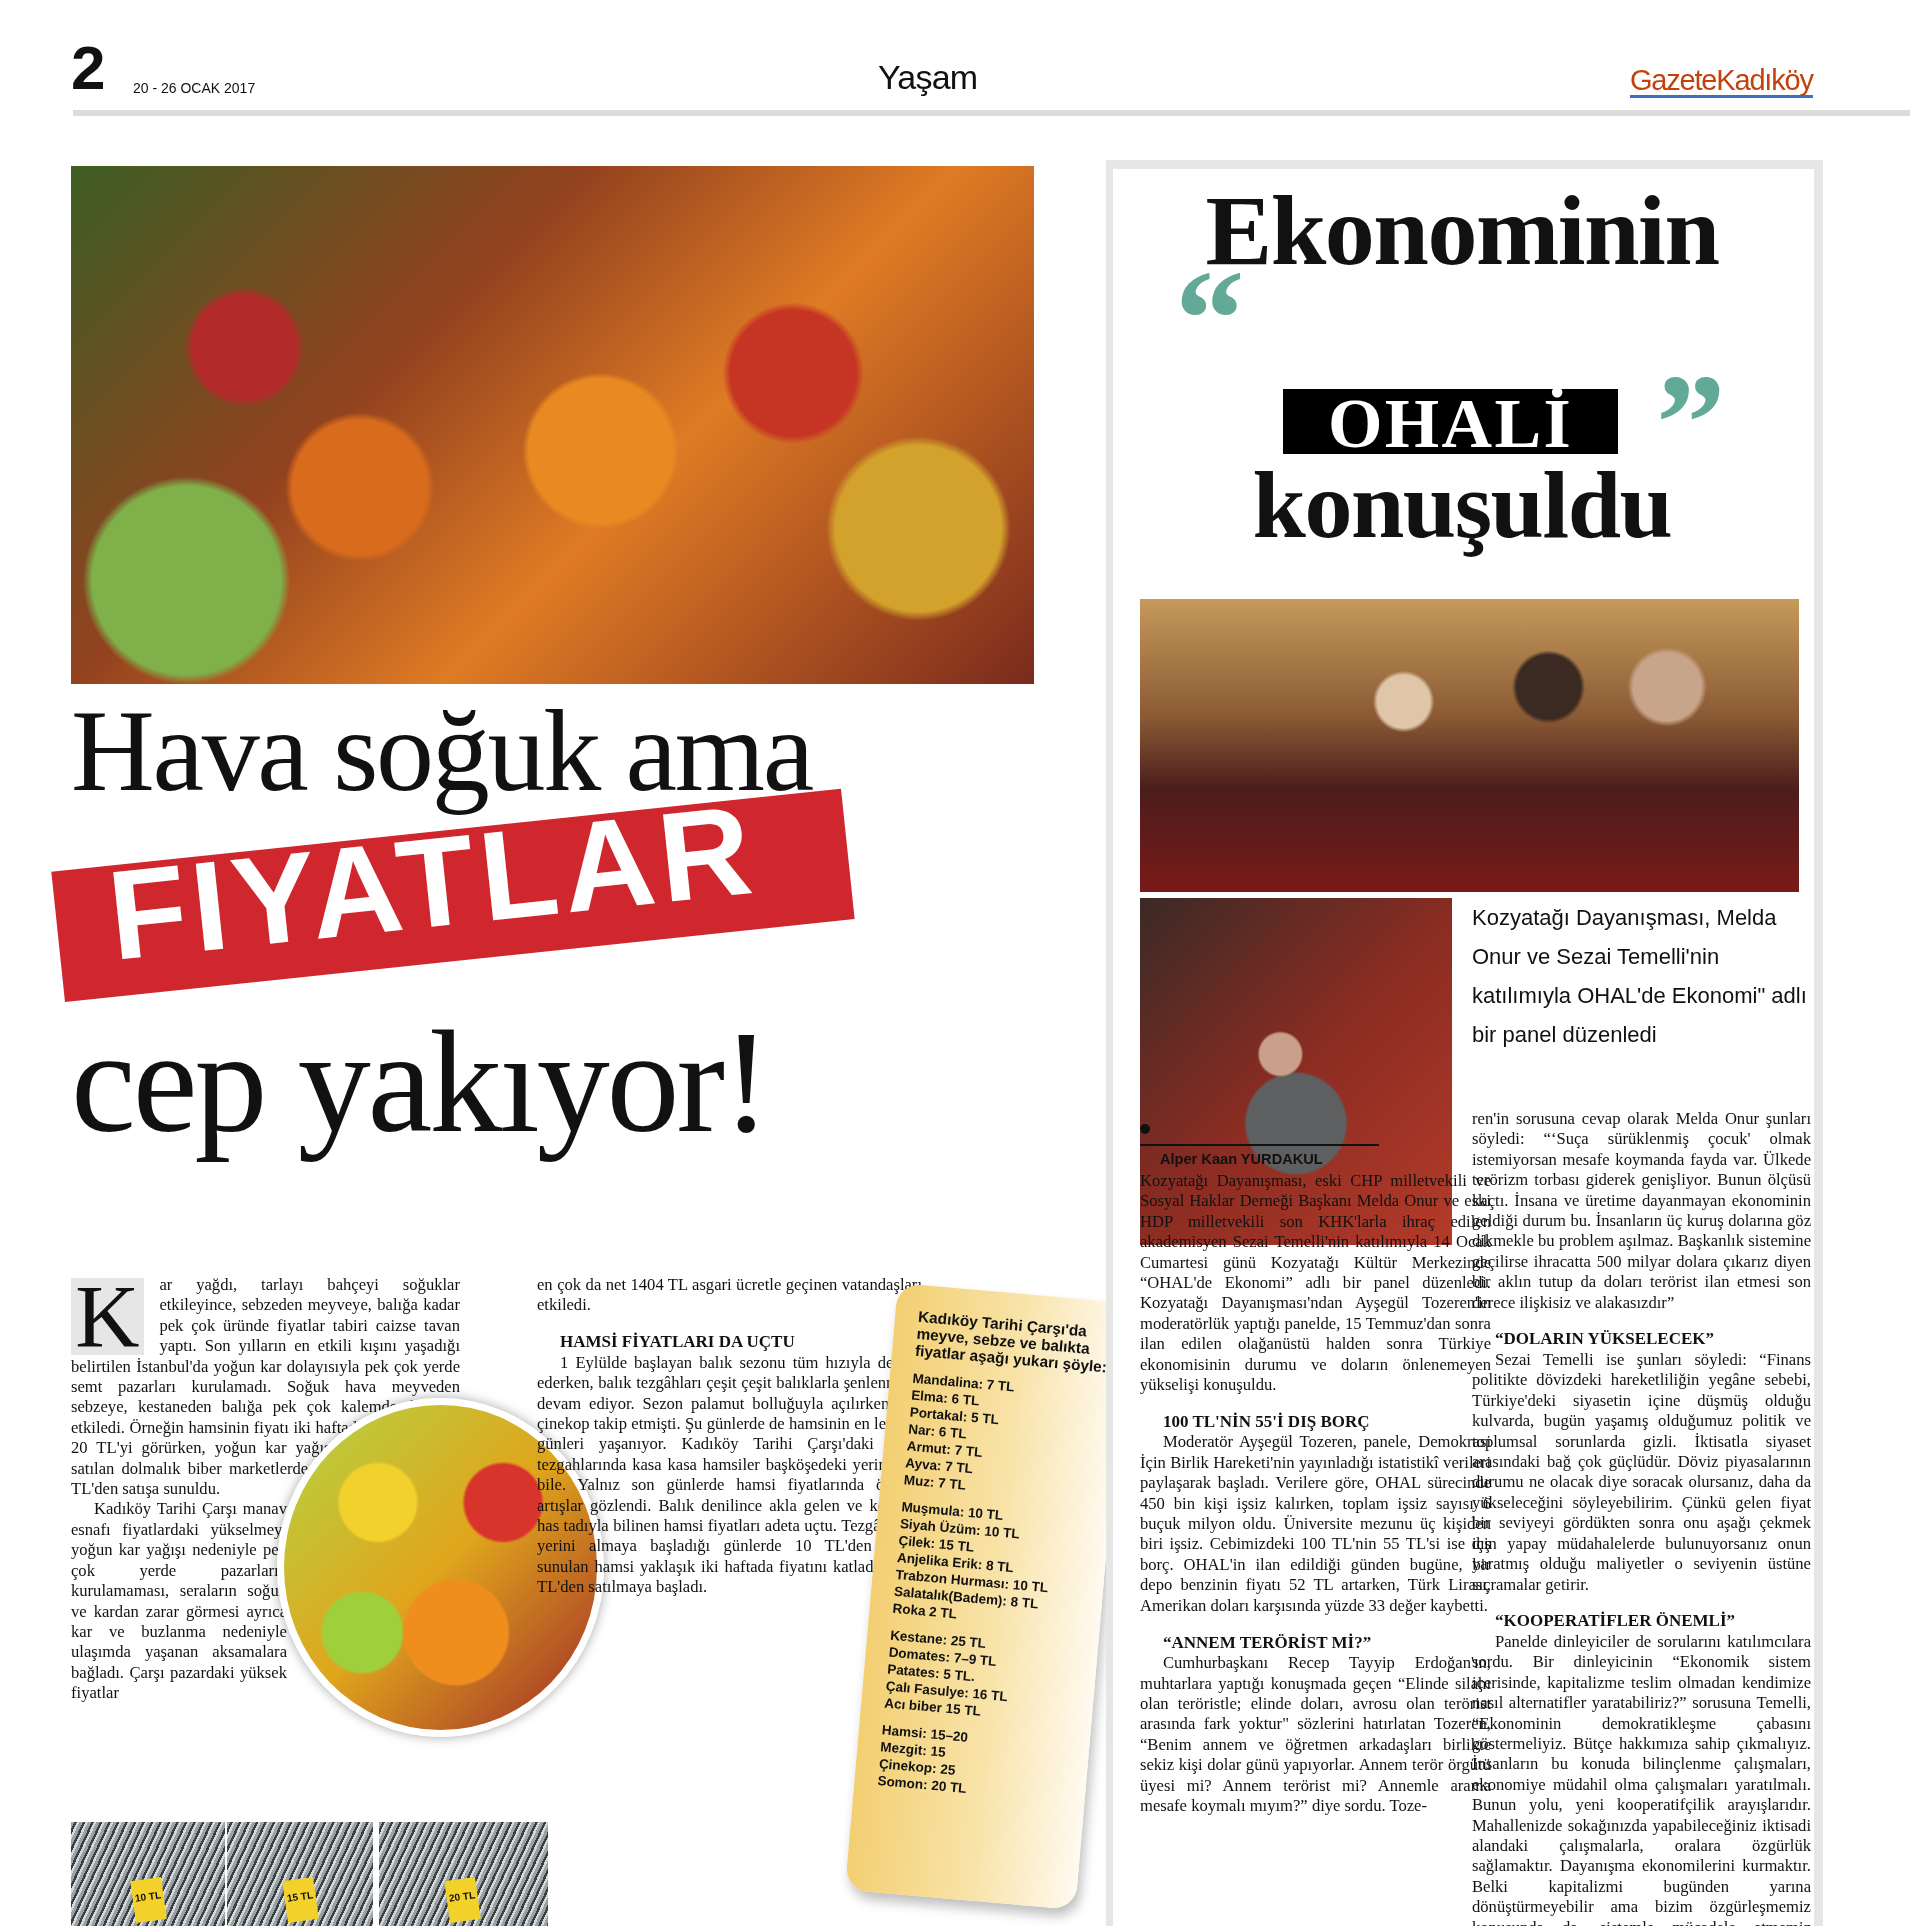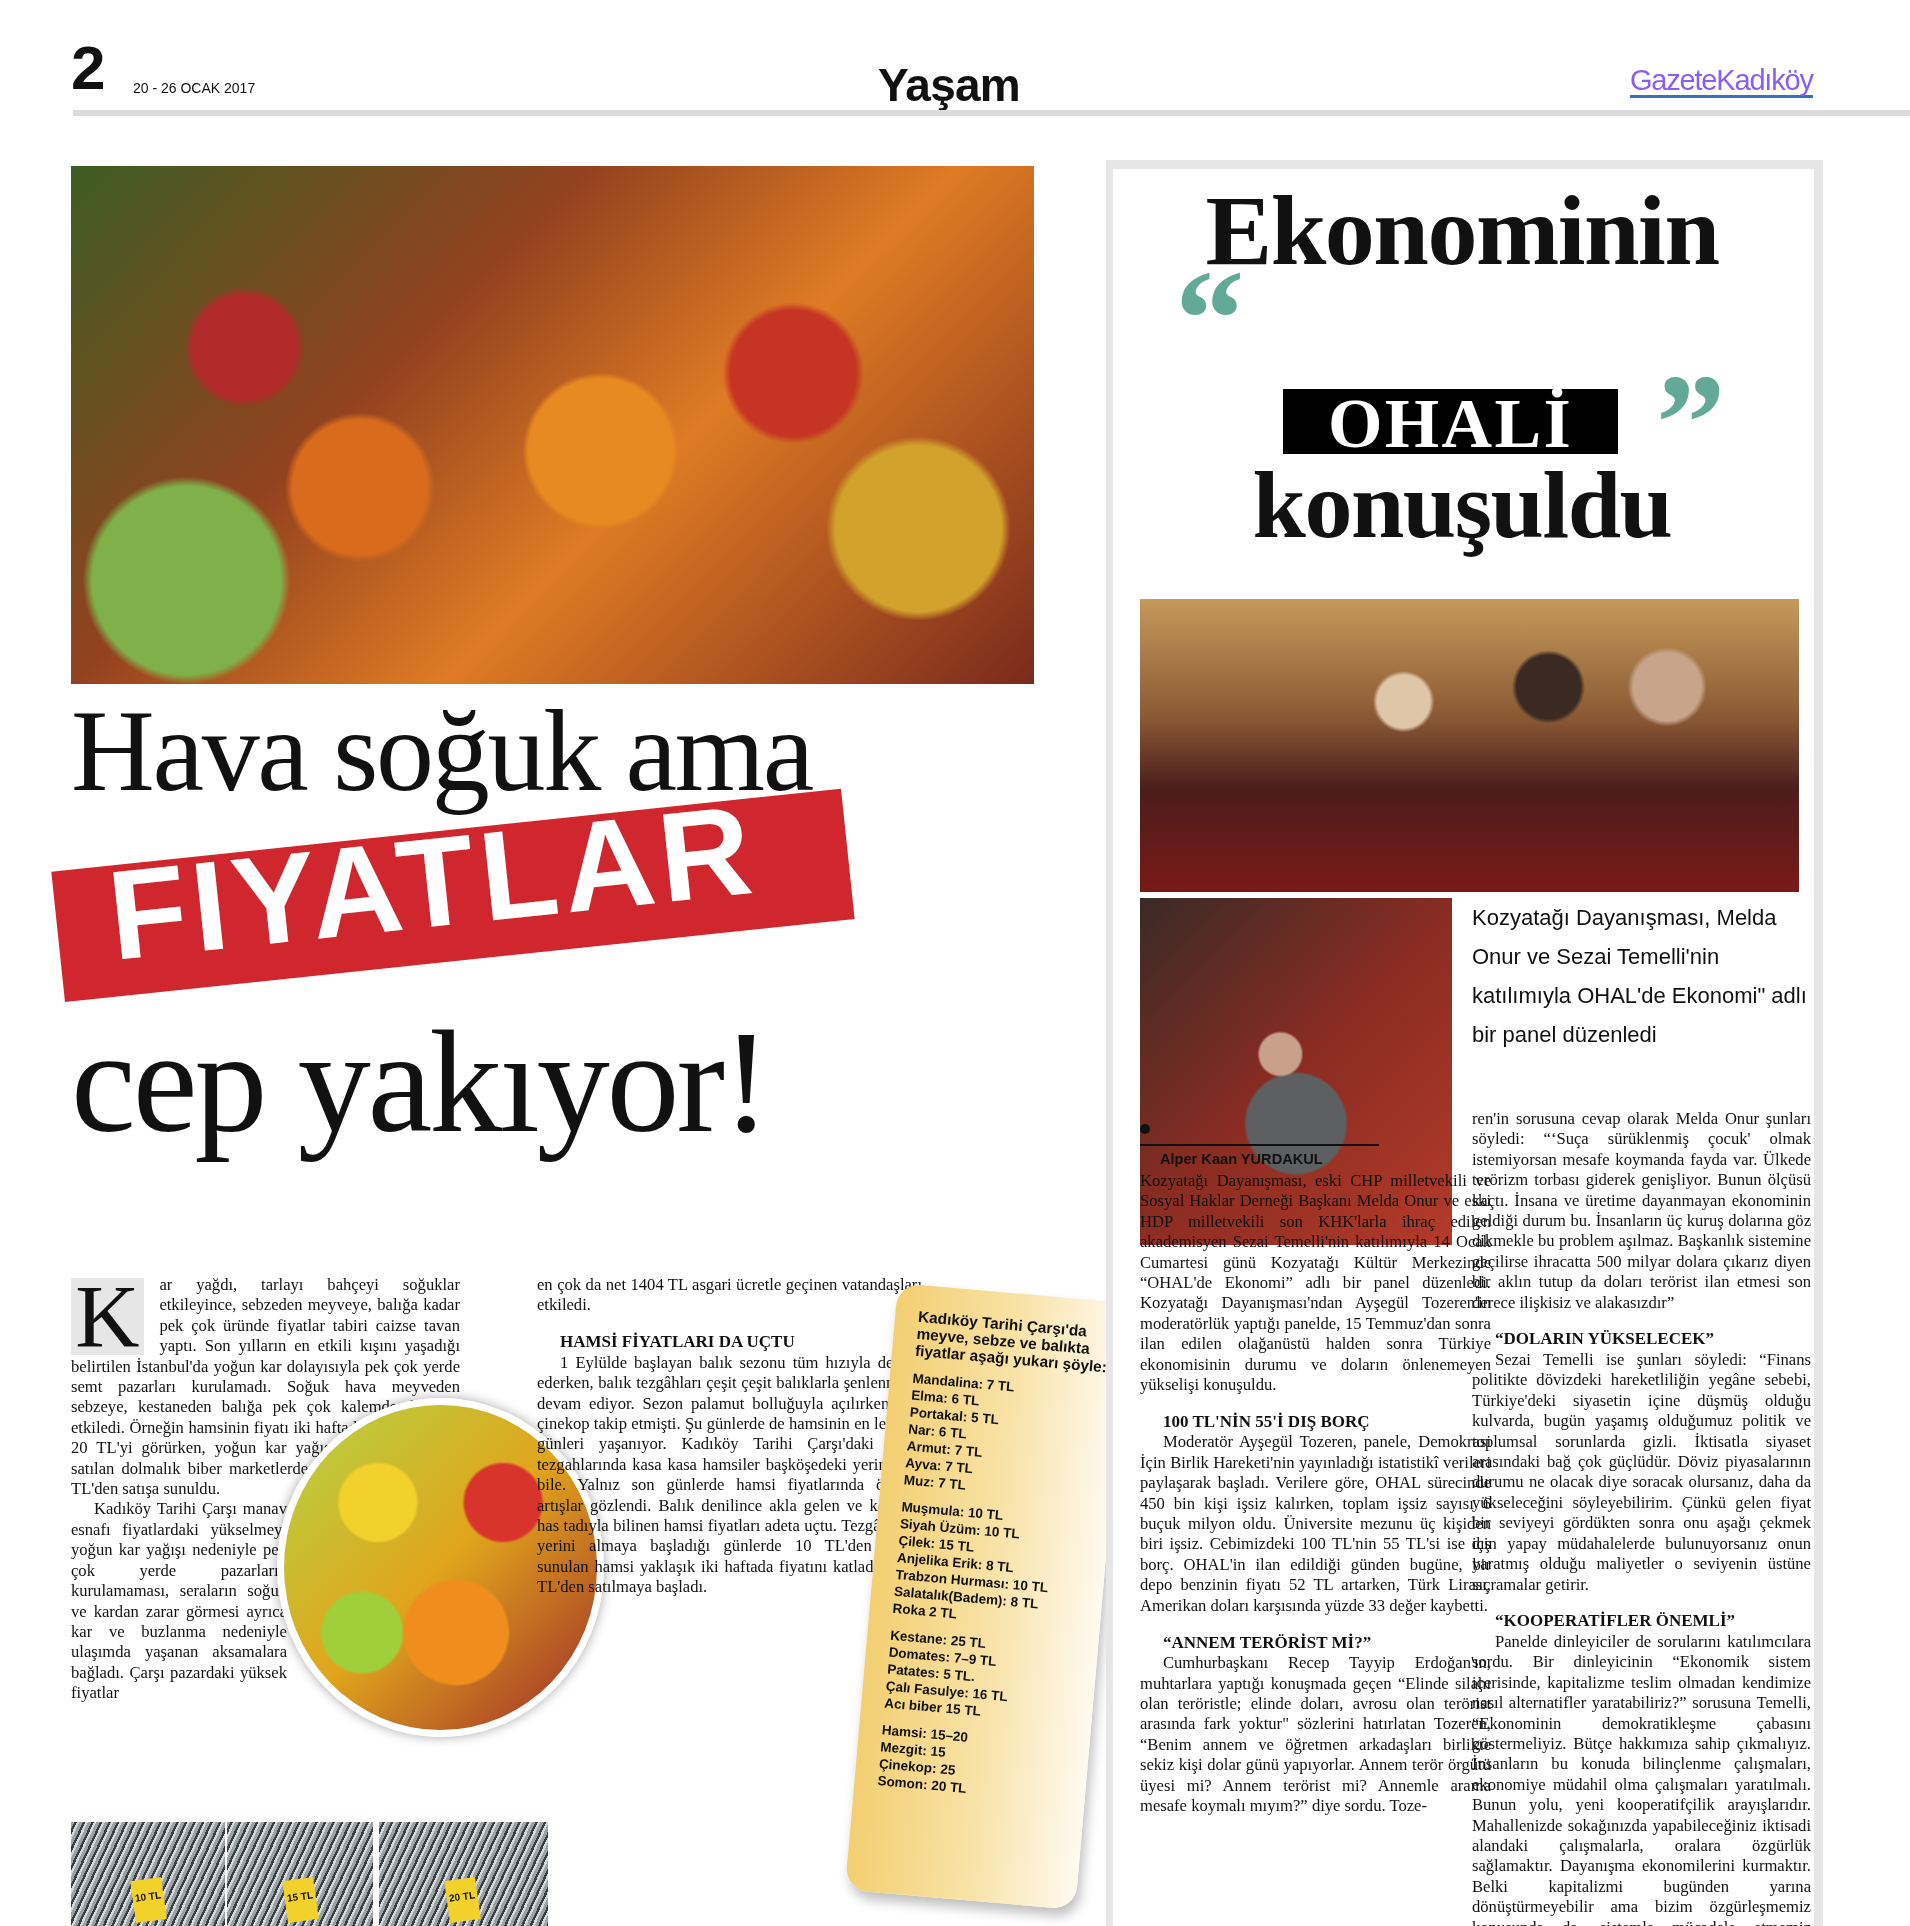--- a/index.html
+++ b/index.html
@@ -8,22 +8,22 @@
 
   .abs { position: absolute; }
   .justify { text-align: justify; }
   .body-text { font-size: 16.6px; line-height: 20.4px; }
   .body-text p { text-indent: 0; }
   .subhead { font-weight: bold; font-size: 17px; line-height: 21.6px; margin-top: 15.4px; padding-left: 23px; }
 
   
   #page-num { left: 71px; top: 37px; font-family: "Liberation Sans", sans-serif; font-weight: bold; font-size: 62px; line-height: 62px; }
   #date { left: 133px; top: 80px; font-family: Liberation Sans, sans-serif; font-size: 14px; }
-  #section { left: 878px; top: 58px; font-family: "Liberation Sans", sans-serif; font-weight: bold; font-size: 46px; letter-spacing: -0.8px; }
-  #brand { left: 1630px; top: 65px; font-family: "Liberation Sans", sans-serif; font-size: 29px; color: #8b5cf6; letter-spacing: -1.2px; border-bottom: 3.9px solid #3c6fc0; line-height: 30px; }
+  #section { left: 878px; top: 58px; font-family: "Liberation Sans", sans-serif; font-weight: normal; font-size: 34px; letter-spacing: -0.8px; }
+  #brand { left: 1630px; top: 65px; font-family: "Liberation Sans", sans-serif; font-size: 29px; color: #c2410c; letter-spacing: -1.2px; border-bottom: 3.9px solid #3c6fc0; line-height: 30px; }
   #brand b { font-weight: normal; }
   #header-rule { left: 73px; top: 110px; width: 1866px; height: 6.2px; background: #dcdcdc; }
 
   
   .photo { overflow: hidden; }
   #market-photo { left: 71px; top: 166px; width: 963px; height: 518px;
     background:
       radial-gradient(circle at 18% 35%, #b22a2a 0 6%, transparent 7%),
       radial-gradient(circle at 30% 62%, #d96b1c 0 9%, transparent 10%),
       radial-gradient(circle at 55% 55%, #e88921 0 12%, transparent 13%),

